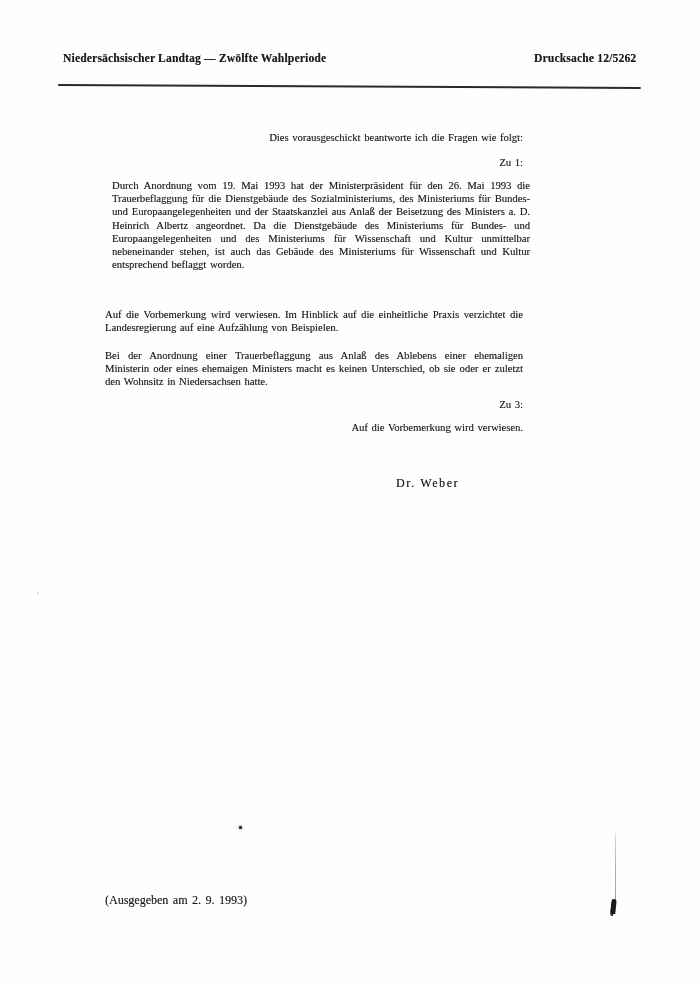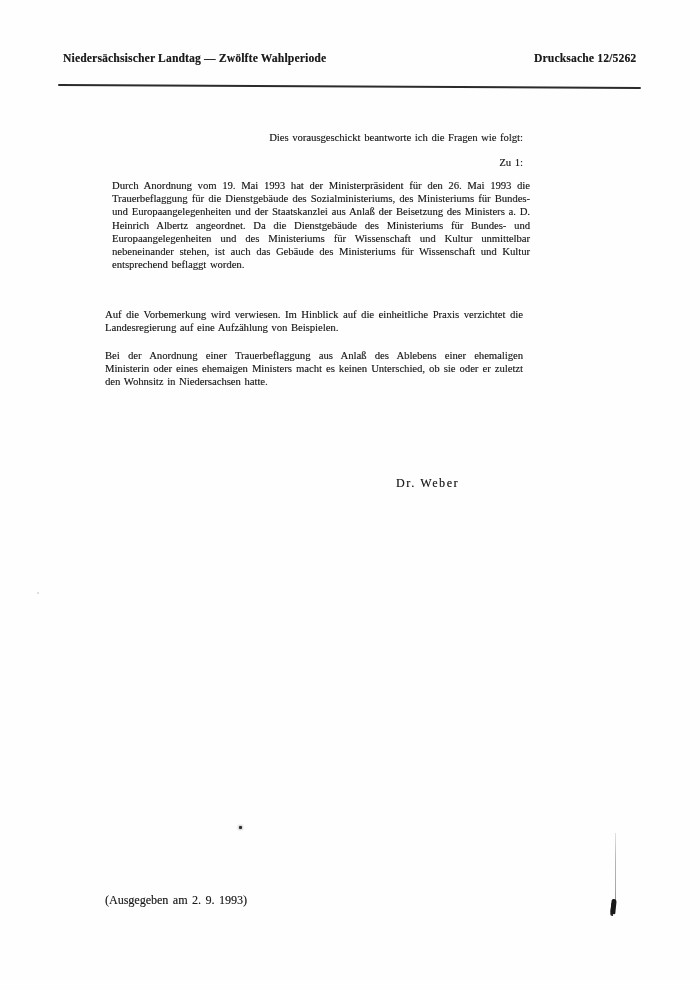--- a/index.html
+++ b/index.html
@@ -114,20 +114,22 @@
   <div class="rule"></div>
 
   <p class="tblock single intro">Dies vorausgeschickt beantworte ich die Fragen wie folgt:</p>
 
   <p class="tblock single label-1">Zu 1:</p>
   <p class="tblock para-1a">Durch Anordnung vom 19. Mai 1993 hat der Ministerpräsident für den 26. Mai 1993 die Trauerbeflaggung für die Dienstgebäude des Sozialministeriums, des Ministeriums für Bundes- und Europaangelegenheiten und der Staatskanzlei aus Anlaß der Beiset­zung des Ministers a. D. Heinrich Albertz angeordnet. Da die Dienstgebäude des Mini­steriums für Bundes- und Europaangelegenheiten und des Ministeriums für Wissen­schaft und Kultur unmittelbar nebeneinander stehen, ist auch das Gebäude des Mini­steriums für Wissenschaft und Kultur entsprechend beflaggt worden.</p>
 
   <p class="tblock para-2b">Bei der Anordnung einer Trauerbeflaggung aus Anlaß des Ablebens einer ehemaligen Ministerin oder eines ehemaigen Ministers macht es keinen Unterschied, ob sie oder er zuletzt den Wohnsitz in Niedersachsen hatte.</p>
   <p class="tblock para-2a">Auf die Vorbemerkung wird verwiesen. Im Hinblick auf die einheitliche Praxis verzich­tet die Landesregierung auf eine Aufzählung von Beispielen.</p>
 
+  <p class="tblock single label-3">Zu 3:</p>
+  <p class="tblock single para-3a">Auf die Vorbemerkung wird verwiesen.</p>
 
   <div class="signature">Dr. Weber</div>
 
   <div class="footer-line">(Ausgegeben am 2. 9. 1993)</div>
 
   <div class="artifact-vline"></div>
   <div class="artifact-blob"></div>
   <div class="artifact-dot"></div>
   <div class="artifact-speck"></div>
 

